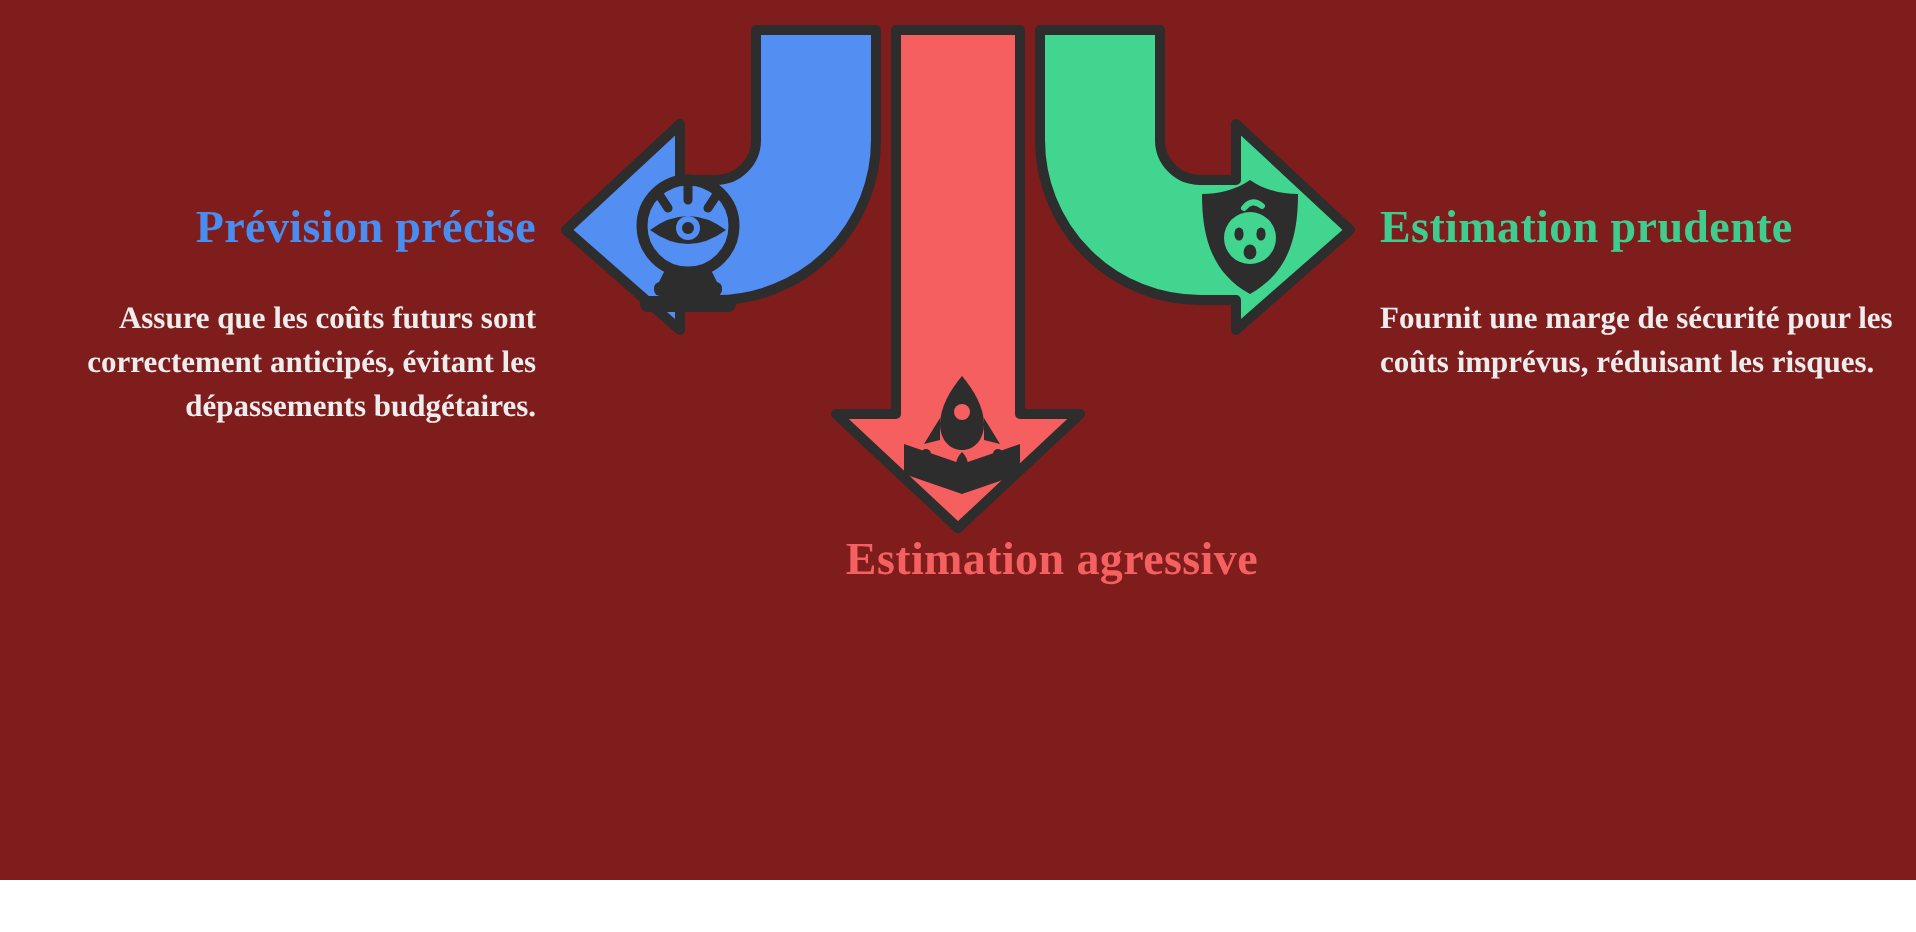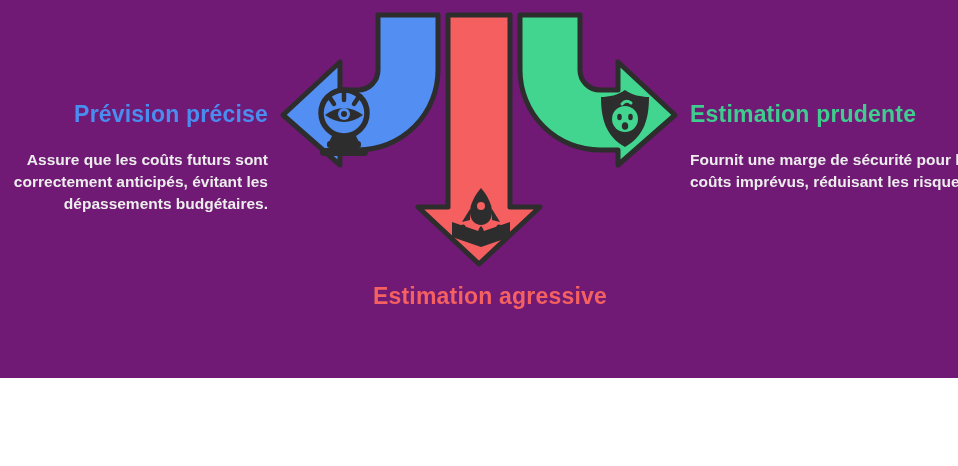--- a/index.html
+++ b/index.html
@@ -1,25 +1,25 @@
 <!DOCTYPE html>
 <html><head>
 <meta charset="utf-8">
 <style>
   html,body { margin:0; padding:0; }
   .canvas {
-    position:relative; width:958px; height:378px;
-    background:#701a75; overflow:hidden;
-    font-family:Liberation Sans, sans-serif;
+    position:relative; width:958px; height:440px;
+    background:#7f1d1d; overflow:hidden;
+    font-family:Liberation Serif, serif;
   }
   .arrows-svg { position:absolute; left:0; top:0; }
   .col { position:absolute; }
   .col-left  { top:100px; right:690px; width:292px; text-align:right; }
   .col-right { top:100px; left:690px;  width:292px; text-align:left;  }
-  .col-bottom{ top:282px; left:329px;  width:300px; text-align:center;margin-left:11px;}
+  .col-bottom{ top:266px; left:329px;  width:300px; text-align:right;}
   .title {
     margin:0; font-size:23px; font-weight:700; line-height:28px;
     letter-spacing:0.2px;
   }
   .body {
     margin:21px 0 0 0; font-size:15.5px; font-weight:700;
     line-height:22px; color:#ededed;
   }
 </style>
 </head>

